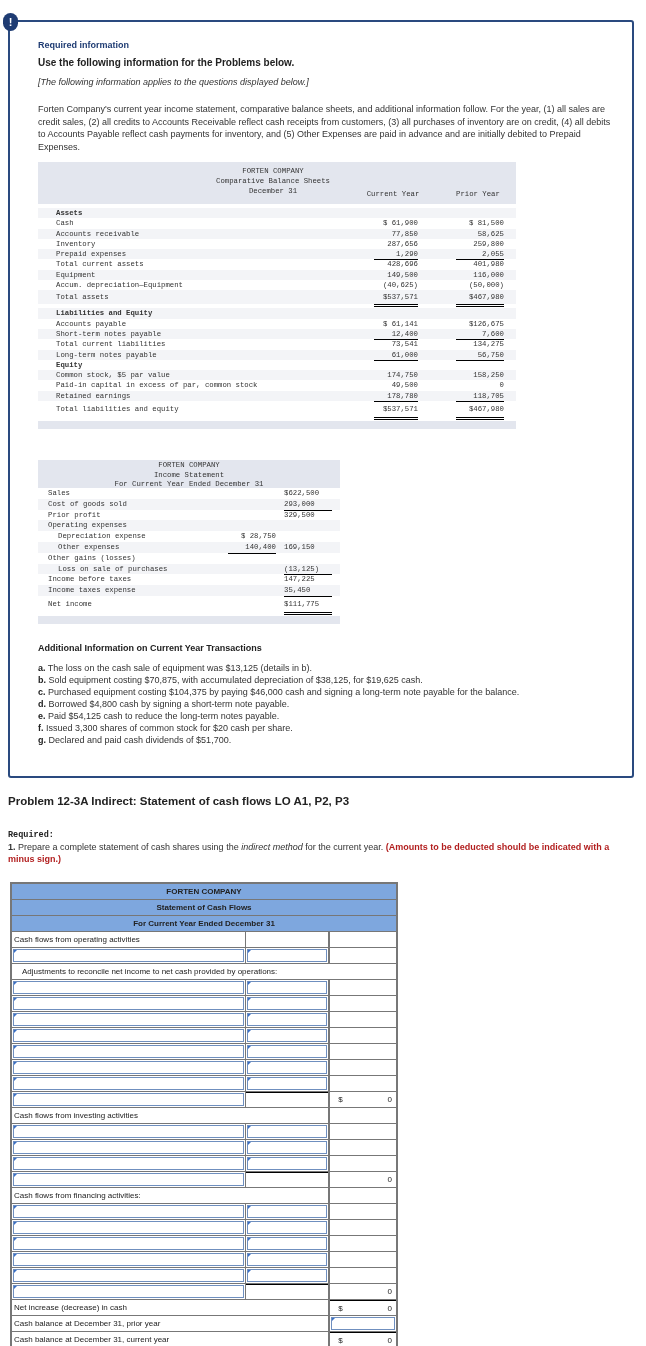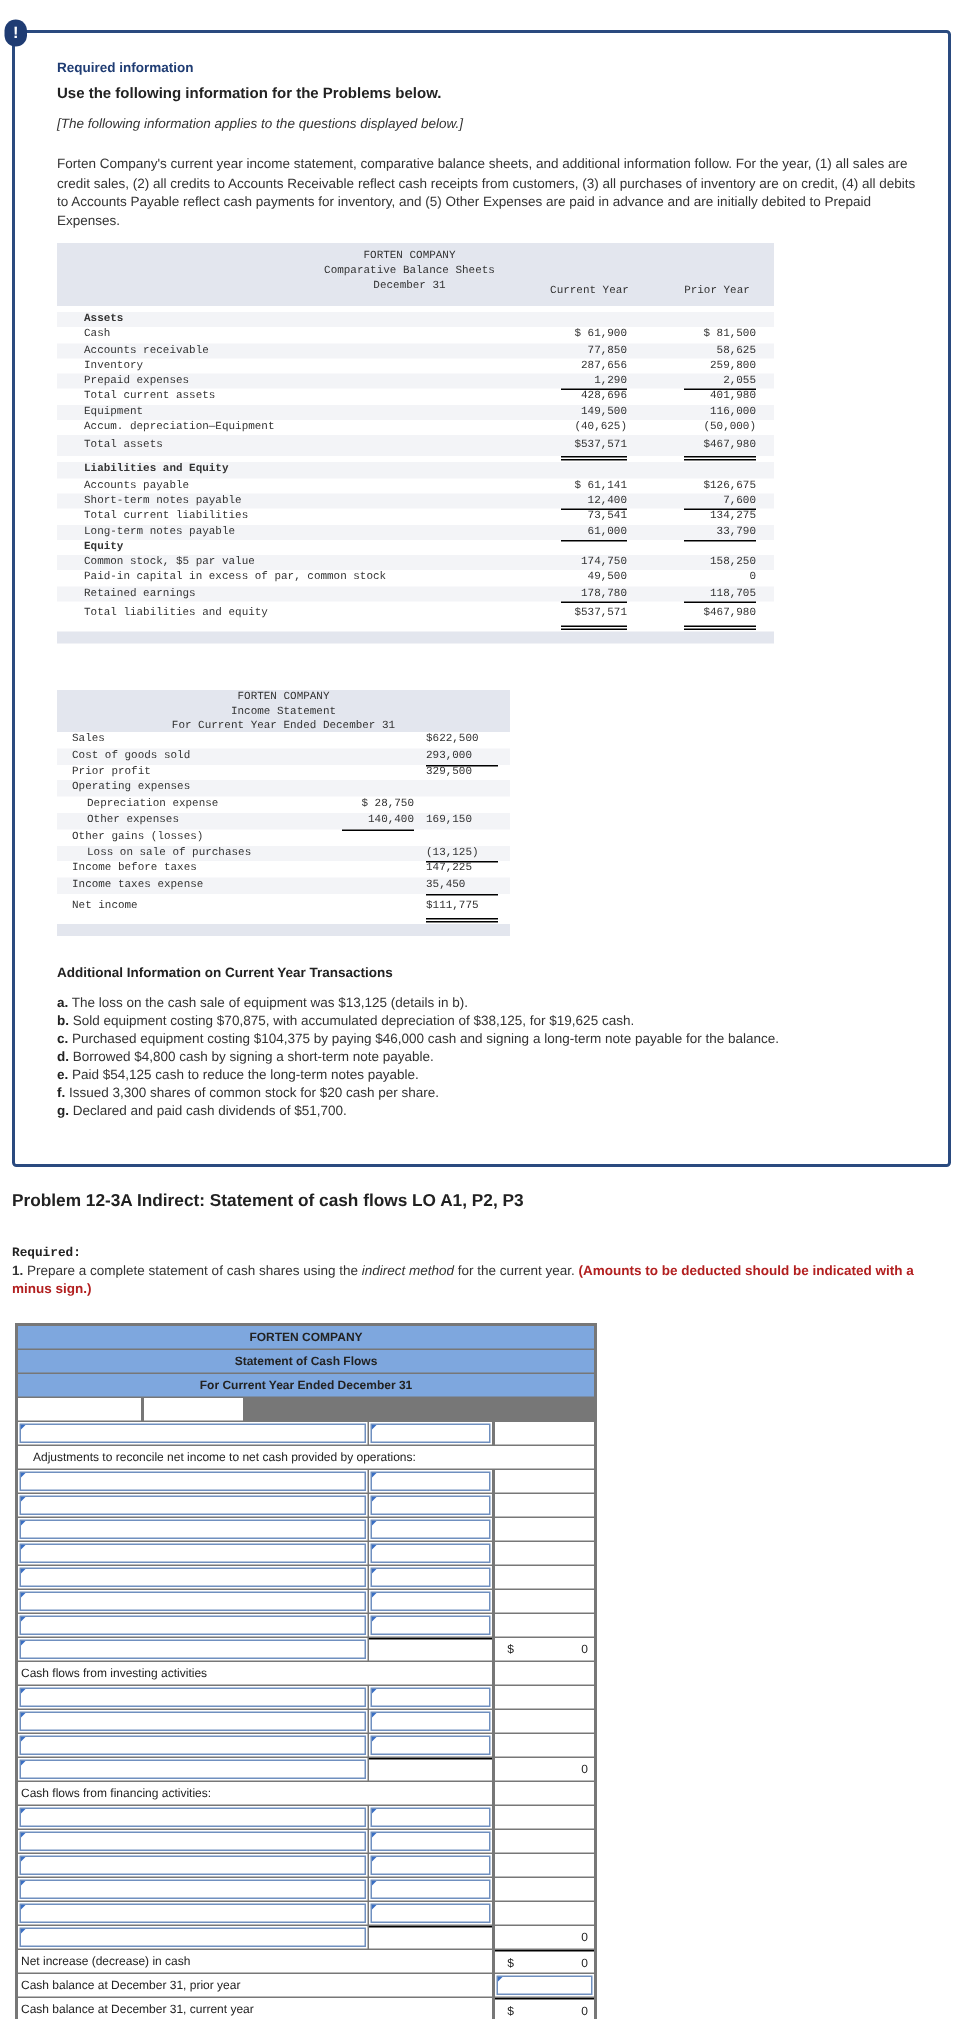--- a/index.html
+++ b/index.html
@@ -152,21 +152,21 @@
         <span class="c2 ul">7,600</span>
       </div>
     <div class="bs-row">
         <span class="lbl">Total current liabilities</span>
         <span class="c1">73,541</span>
         <span class="c2">134,275</span>
       </div>
     <div class="bs-row">
         <span class="lbl">Long-term notes payable</span>
         <span class="c1 ul">61,000</span>
-        <span class="c2 ul">33,790</span>
+        <span class="c2 ul">56,750</span>
       </div>
     <div class="bs-row">
         <span class="lbl b">Equity</span>
       </div>
     <div class="bs-row">
         <span class="lbl">Common stock, $5 par value</span>
         <span class="c1">174,750</span>
         <span class="c2">158,250</span>
       </div>
     <div class="bs-row">
@@ -254,20 +254,21 @@
 <div class="problem-title">Problem 12-3A Indirect: Statement of cash flows LO A1, P2, P3</div>
 <div class="required">Required:</div>
 <div class="req-text"><b>1.</b><span> Prepare a complete statement of cash shares using the </span><i>indirect method</i><span> for the current year. </span><span class="red">(Amounts to be deducted should be indicated with a minus sign.)</span></div>
 
 <div class="cf">
   <div class="cf-h">FORTEN COMPANY</div>
   <div class="cf-h">Statement of Cash Flows</div>
   <div class="cf-h">For Current Year Ended December 31</div>
 
   <div class="cf-row">
+      <div class="cf-c c-a"><span class="txt">Cash flows from operating activities</span></div>
       <div class="cf-c c-b"></div>
       <div class="cf-c c-c"></div>
     </div>
   <div class="cf-row">
       <div class="cf-c c-a">
         <div class="inp"></div>
       </div>
       <div class="cf-c c-b">
         <div class="inp"></div>
       </div>

